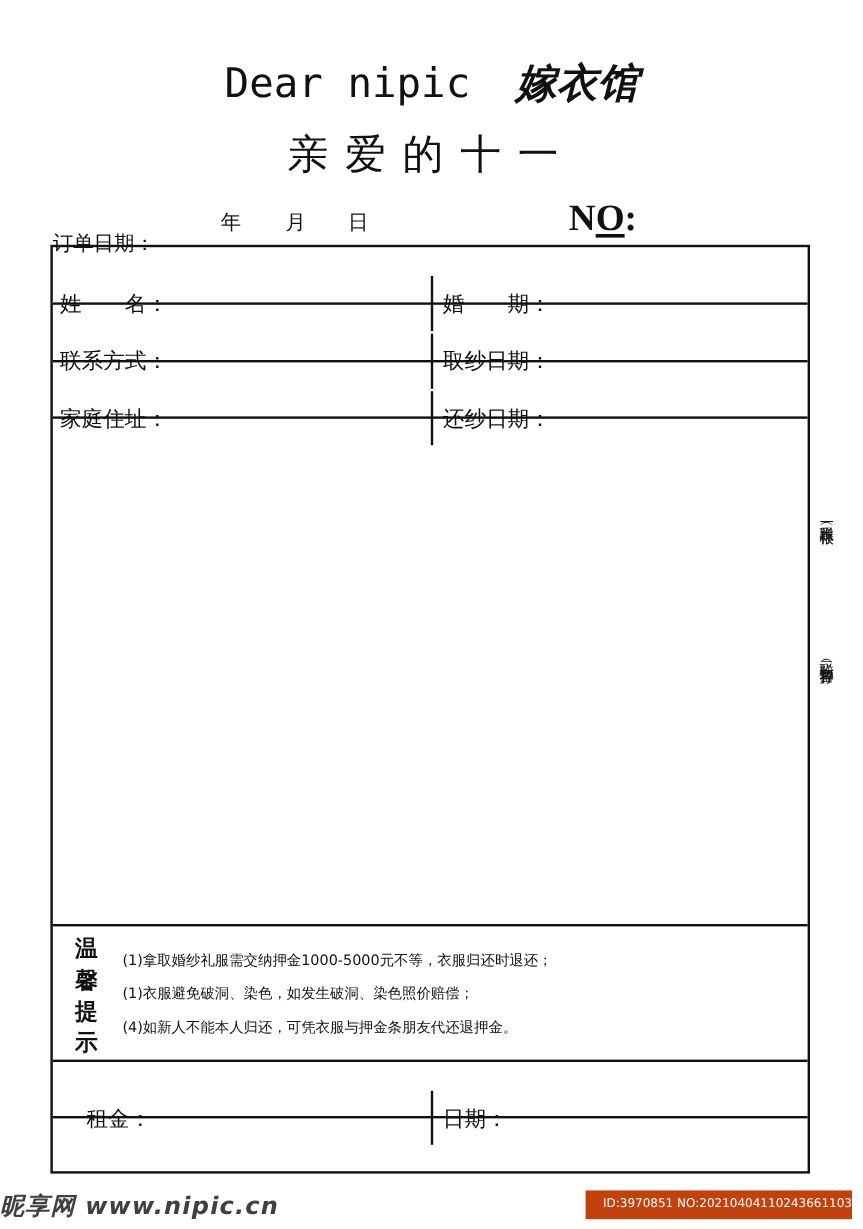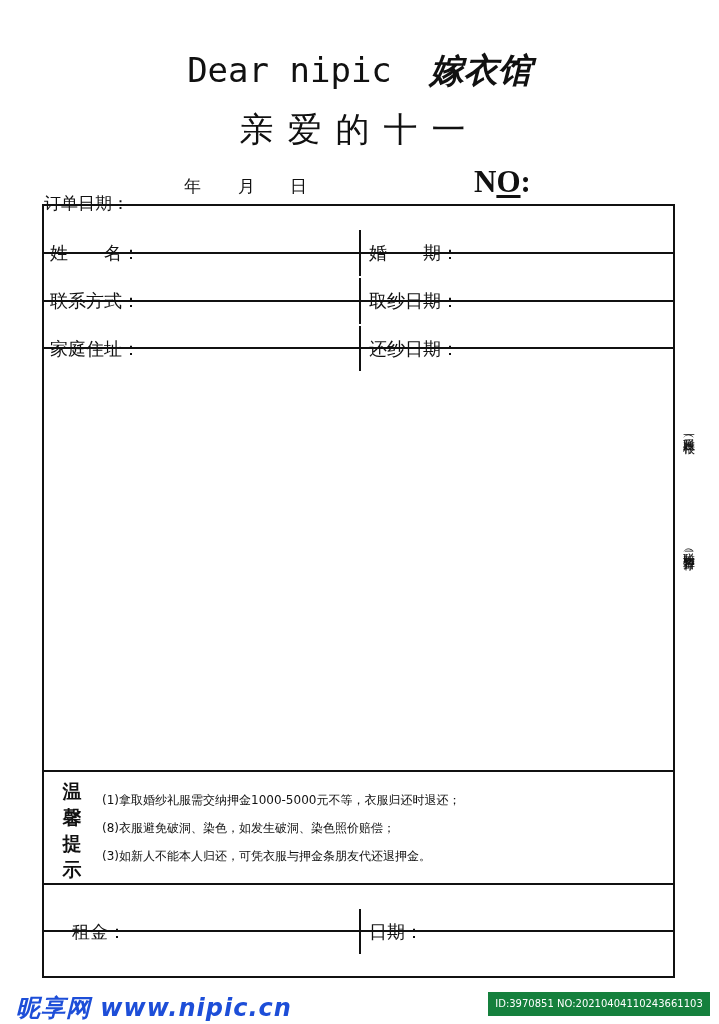--- a/index.html
+++ b/index.html
@@ -18,22 +18,22 @@
     .row { position:absolute; left:0; width:629px; box-sizing:border-box; border-bottom:2px solid #111; }
     .row.last { border-bottom:none; }
     .cell { position:absolute; top:0; height:100%; box-sizing:border-box; font-size:18px; display:flex; align-items:center;margin-top:24px; }
     .cell.left { left:0; width:317px; border-right:2px solid #111; padding-left:6px; }
     .cell.right { left:317px; width:312px; padding-left:8px; }
     .cell.left.pad { padding-left:28px; }
     .notes { position:absolute; left:0; width:629px; }
     .notes .tag { position:absolute; left:14px; top:6px; width:28px; font-size:19px; font-weight:bold; line-height:26px; text-align:center; }
     .notes .lines { position:absolute; left:58px; top:14px; font-size:12px; line-height:28px; white-space:nowrap; }
     .side { position:absolute; left:680px; width:16px; font-size:12px; line-height:14px; writing-mode:vertical-rl; text-orientation:upright; letter-spacing:1px; }
-    .footer-logo { position:absolute; left:16px; top:992px; font-size:24px; color:#1d4ed8; font-style:italic; font-weight:bold; letter-spacing:1px; }
-    .footer-id { position:absolute; left:488px; top:992px; width:222px; height:24px; background:#15803d; color:#ffffff; font-size:10px; line-height:24px; text-align:center; }
+    .footer-logo { position:absolute; left:0; top:992px; font-size:20px; color:#404040; font-style:italic; font-weight:bold; letter-spacing:1px; }
+    .footer-id { position:absolute; left:488px; top:992px; width:222px; height:24px; background:#c2410c; color:#ffffff; font-size:10px; line-height:24px; text-align:right; }
   </style>
 </head>
 <body>
 
 <div class="title-en"><span>Dear nipic</span><span class="cn">嫁衣馆</span></div>
 <div class="title-cn">亲爱的十一</div>
 
 <div class="meta-row">
   <span class="lbl">订单日期：</span>
   <span class="y">年</span>
@@ -59,22 +59,22 @@
   <div class="row" style="top:566px;height:113px;">
     <div class="notes" style="top:0;height:111px;">
       <div class="tag">
         <div>温</div>
         <div>馨</div>
         <div>提</div>
         <div>示</div>
       </div>
       <div class="lines">
         <div>(1)拿取婚纱礼服需交纳押金1000-5000元不等，衣服归还时退还；</div>
-        <div>(8)衣服避免破洞、染色，如发生破洞、染色照价赔偿；</div>
-        <div>(3)如新人不能本人归还，可凭衣服与押金条朋友代还退押金。</div>
+        <div>(1)衣服避免破洞、染色，如发生破洞、染色照价赔偿；</div>
+        <div>(4)如新人不能本人归还，可凭衣服与押金条朋友代还退押金。</div>
       </div>
     </div>
   </div>
   <div class="row" style="top:679px;height:47px;">
     <div class="cell left pad">租金：</div>
     <div class="cell right">日期：</div>
   </div>
 </div>
 
 <div class="side" style="top:428px;">一联黑（存根）</div>

